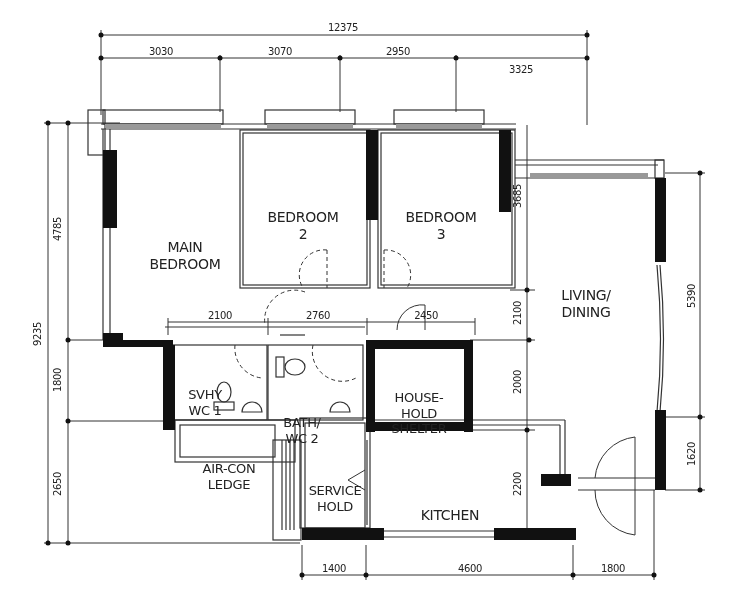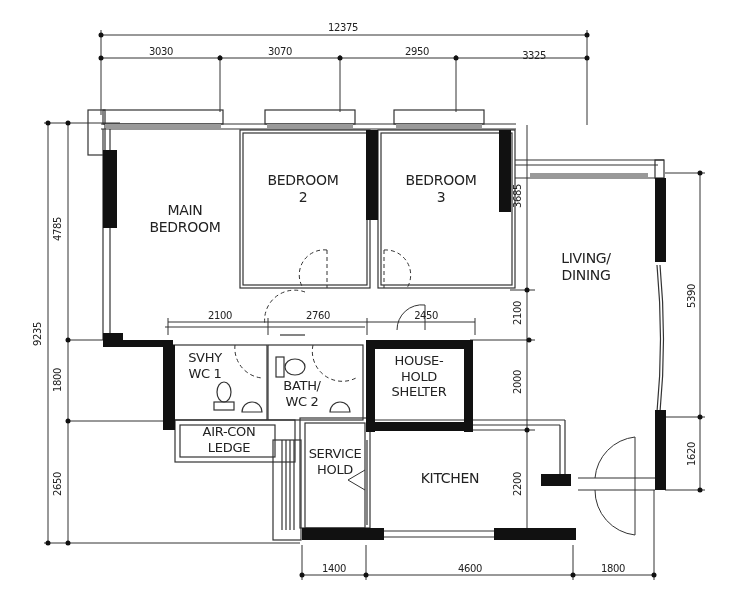--- a/index.html
+++ b/index.html
@@ -1,19 +1,19 @@
 <!DOCTYPE html>
 <html><head>
 <meta charset="utf-8">
 <style>
   html, body { margin: 0; padding: 0; background: #ffffff; }
   body { width: 745px; height: 600px; overflow: hidden; position: relative; font-family: "DejaVu Sans", sans-serif; }
   .plan { position: absolute; left: 0; top: 0; width: 745px; height: 600px; }
   .lbl { position: absolute; font-family: "DejaVu Sans", sans-serif; color: #222; text-align: center; line-height: 1.2; white-space: nowrap; }
-  .room { font-size: 14px; letter-spacing: -0.3px; }
+  .room { font-size: 14px; letter-spacing: -0.3px; margin-top: 37px; }
   .dim { font-size: 10px; color: #222; letter-spacing: -0.4px; }
   .vdim { transform-origin: center center; transform: rotate(-90deg); }
 </style>
 </head>
 <body>
 
 <svg class="plan" viewBox="0 0 745 600" xmlns="http://www.w3.org/2000/svg">
   <g fill="none" stroke="#333" stroke-width="1">
 
     <g>
@@ -246,22 +246,22 @@
   <div>SERVICE</div>
   <div>HOLD</div>
 </div>
 <div class="lbl room" style="left:400px;top:470px;width:100px;">
   <div>KITCHEN</div>
 </div>
 
 <div class="lbl dim" style="left:318px;top:22px;width:50px;">12375</div>
 <div class="lbl dim" style="left:136px;top:46px;width:50px;">3030</div>
 <div class="lbl dim" style="left:255px;top:46px;width:50px;">3070</div>
-<div class="lbl dim" style="left:392px;top:46px;width:50px;">2950</div>
-<div class="lbl dim" style="left:496px;top:50px;width:50px;text-align:right;">3325</div>
+<div class="lbl dim" style="left:373px;top:46px;width:50px;">2950</div>
+<div class="lbl dim" style="left:496px;top:64px;width:50px;">3325</div>
 
 <div class="lbl dim vdim" style="left:18px;top:328px;width:40px;">9235</div>
 <div class="lbl dim vdim" style="left:38px;top:223px;width:40px;">4785</div>
 <div class="lbl dim vdim" style="left:38px;top:374px;width:40px;">1800</div>
 <div class="lbl dim vdim" style="left:38px;top:478px;width:40px;">2650</div>
 
 <div class="lbl dim" style="left:200px;top:310px;width:40px;">2100</div>
 <div class="lbl dim" style="left:298px;top:310px;width:40px;">2760</div>
 <div class="lbl dim" style="left:398px;top:310px;width:40px;text-align:right;">2450</div>
 

